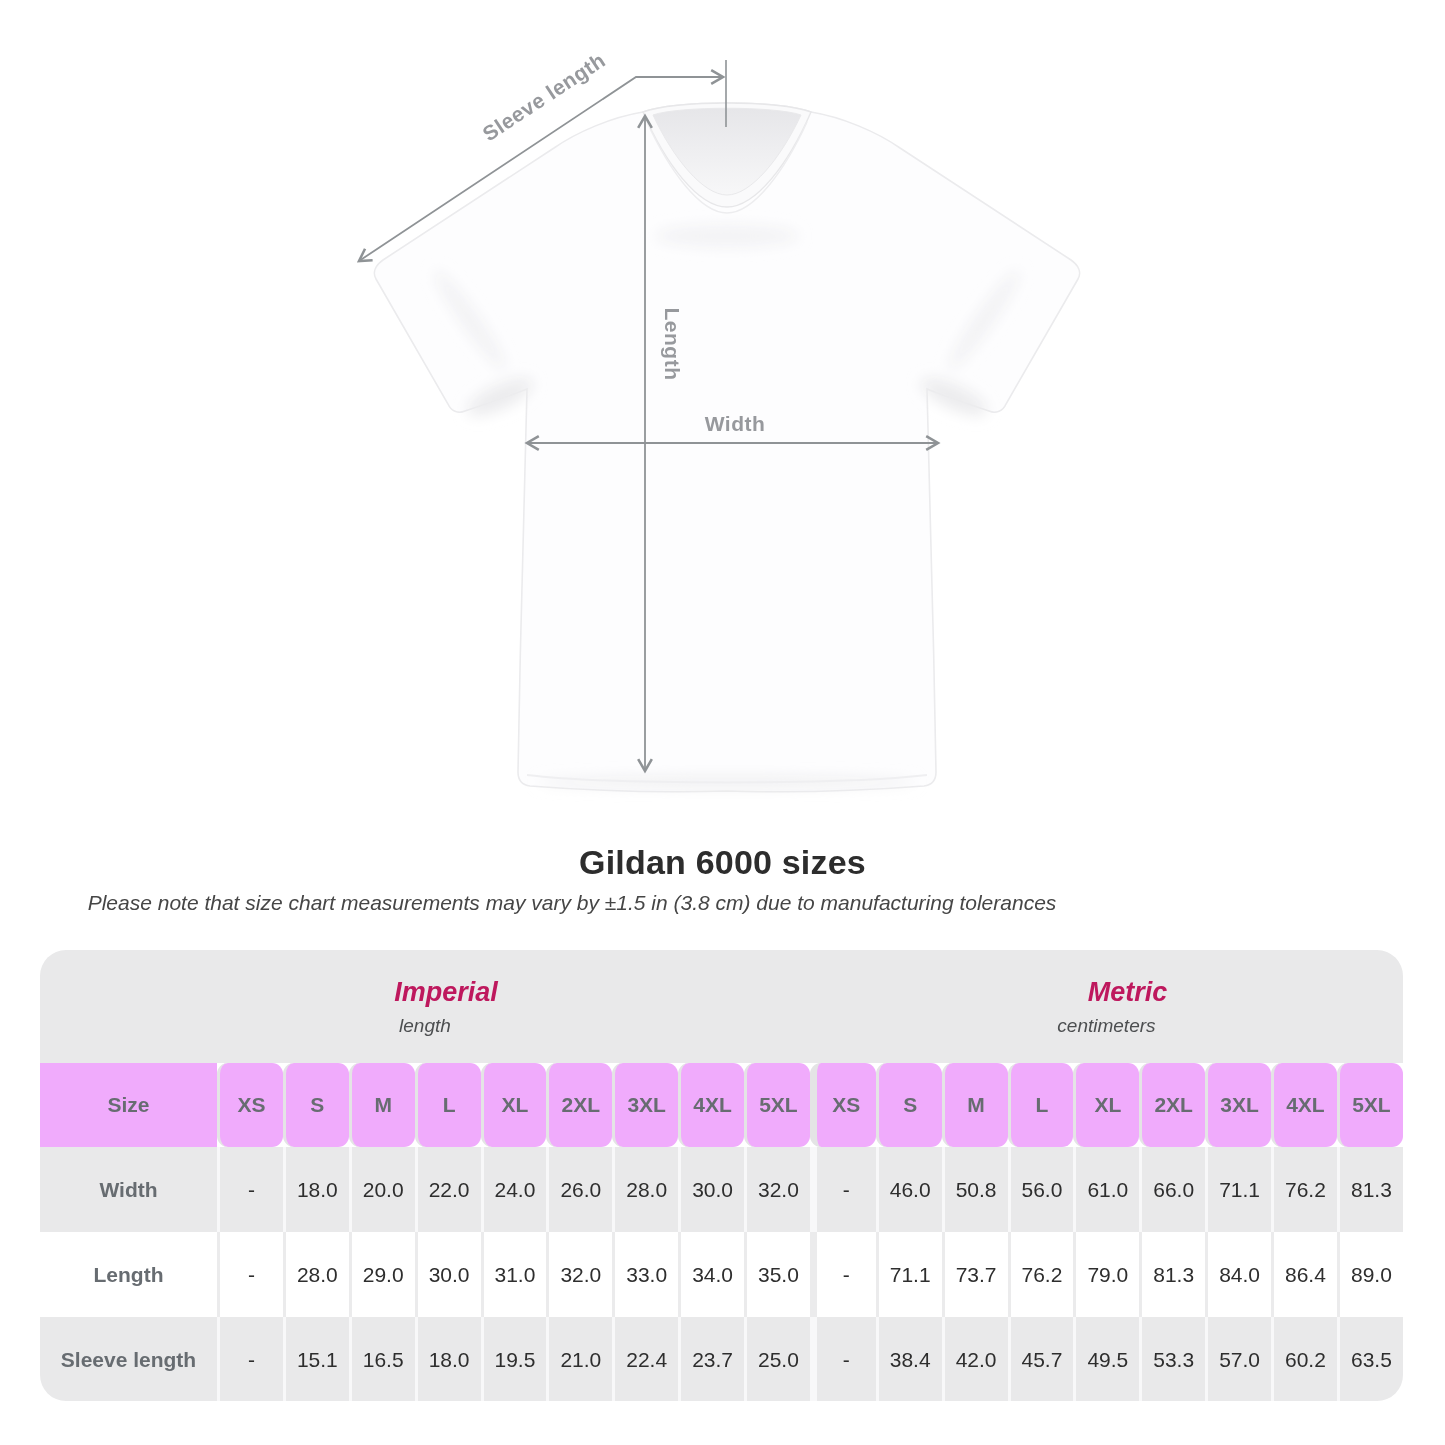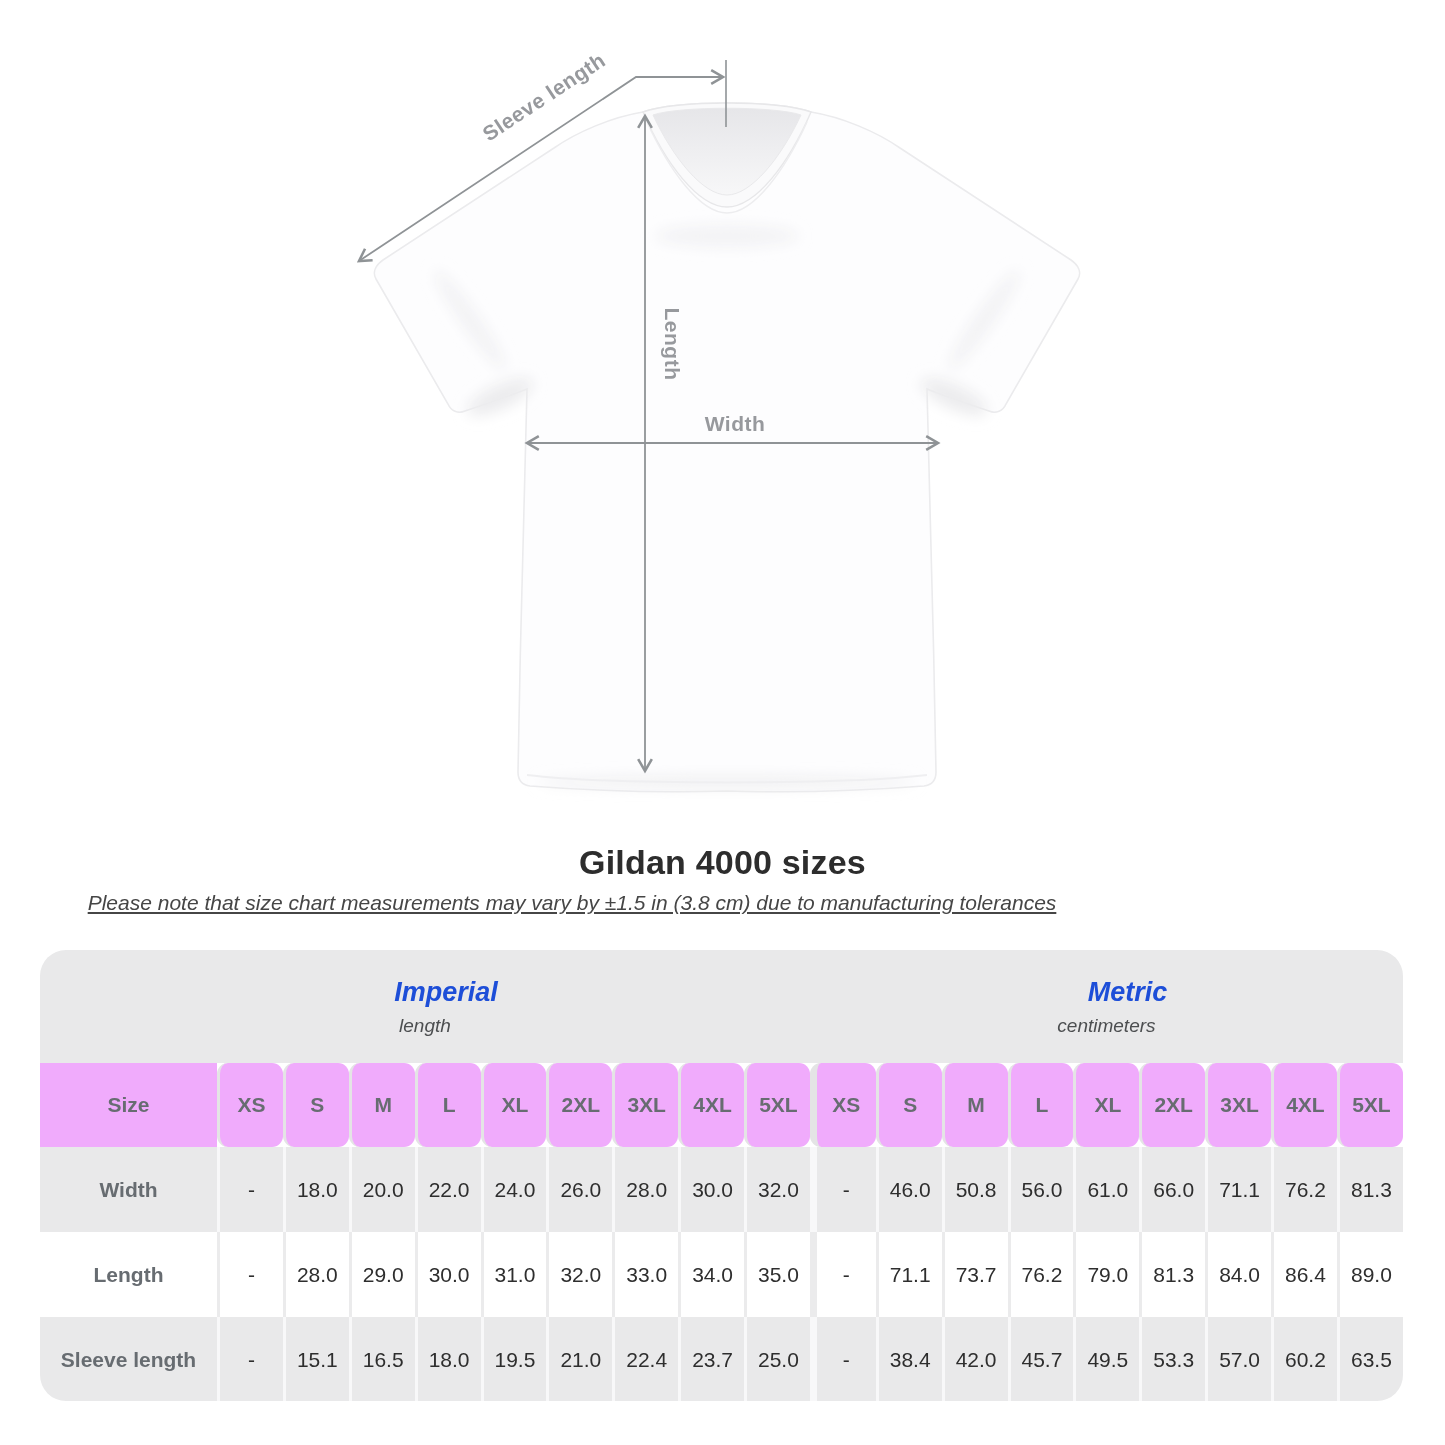--- a/index.html
+++ b/index.html
@@ -2,27 +2,27 @@
 <html><head>
 <meta charset="utf-8">
 <style>
   html,body{margin:0;padding:0;background:#ffffff;}
   .page{position:relative;width:1445px;height:1445px;background:#ffffff;overflow:hidden;
         font-family:"Liberation Sans","DejaVu Sans",sans-serif;}
   .diagram-svg{position:absolute;left:0;top:0;}
   .page-title{position:absolute;left:0;top:843px;width:1445px;text-align:center;
         font-size:34px;font-weight:bold;color:#2d2d2d;letter-spacing:.2px;}
   .page-subtitle{position:absolute;left:0;top:891px;width:1144px;text-align:center;
-        font-style:italic;font-size:21px;color:#464646;text-decoration:underline;}
+        font-style:italic;font-size:21px;color:#464646;}
   .table-wrap{position:absolute;left:40px;top:950px;width:1363px;height:451px;
         border-radius:26px;overflow:hidden;background:#ffffff;}
   table.size-table{width:100%;height:100%;border-collapse:separate;border-spacing:0;table-layout:fixed;}
   .size-table td,.size-table th{padding:0;margin:0;vertical-align:middle;text-align:center;}
   tr.group-row td{background:#e9e9ea;height:113px;}
-  .group-label{font-size:27px;font-weight:bold;font-style:italic;color:#1d4ed8;margin-left:42px;}
+  .group-label{font-size:27px;font-weight:bold;font-style:italic;color:#be185d;margin-left:42px;}
   .group-sub{font-size:19px;font-style:italic;color:#4c4e50;margin-top:7px;}
   tr.head-row{height:84px;}
   tr.head-row th{background:#f0abfc;font-weight:bold;font-size:21px;color:#676c71;}
   tr.head-row th.sz{border-left:3px solid #e4e4e5;border-radius:11px;}
   tr.head-row th.sec{border-left:7px solid #e4e4e5;}
   tr.data{height:85px;}
   tr.data th{font-weight:bold;font-size:21px;color:#676c71;}
   tr.data td{font-size:21px;color:#2e2e2e;}
   tr.data.g th,tr.data.g td{background:#e9e9ea;}
   tr.data.g td{border-left:3px solid #f8f8f9;}
@@ -101,21 +101,21 @@
       <line x1="645" y1="116" x2="645" y2="771" marker-start="url(#arrV)" marker-end="url(#arrV)"></line>
       <path d="M 723,77 L 636,77 L 359,261" marker-start="url(#arrV)" marker-end="url(#arrV)"></path>
       <line x1="726" y1="60" x2="726" y2="127" stroke-width="1.6"></line>
     </g>
 
     <text class="ann-label" x="735" y="431" text-anchor="middle">Width</text>
     <text class="ann-label" transform="translate(665,344) rotate(90)" text-anchor="middle">Length</text>
     <text class="ann-label" transform="translate(548,103) rotate(-33.4)" text-anchor="middle">Sleeve length</text>
   </svg>
 
-  <div class="page-title">Gildan 4000 sizes</div>
+  <div class="page-title">Gildan 6000 sizes</div>
   <div class="page-subtitle">Please note that size chart measurements may vary by ±1.5 in (3.8 cm) due to manufacturing tolerances</div>
 
   <div class="table-wrap">
     <table class="size-table">
       <colgroup>
         <col style="width:177px">
         <col span="18">
       </colgroup>
       <tbody>
         <tr class="group-row">

